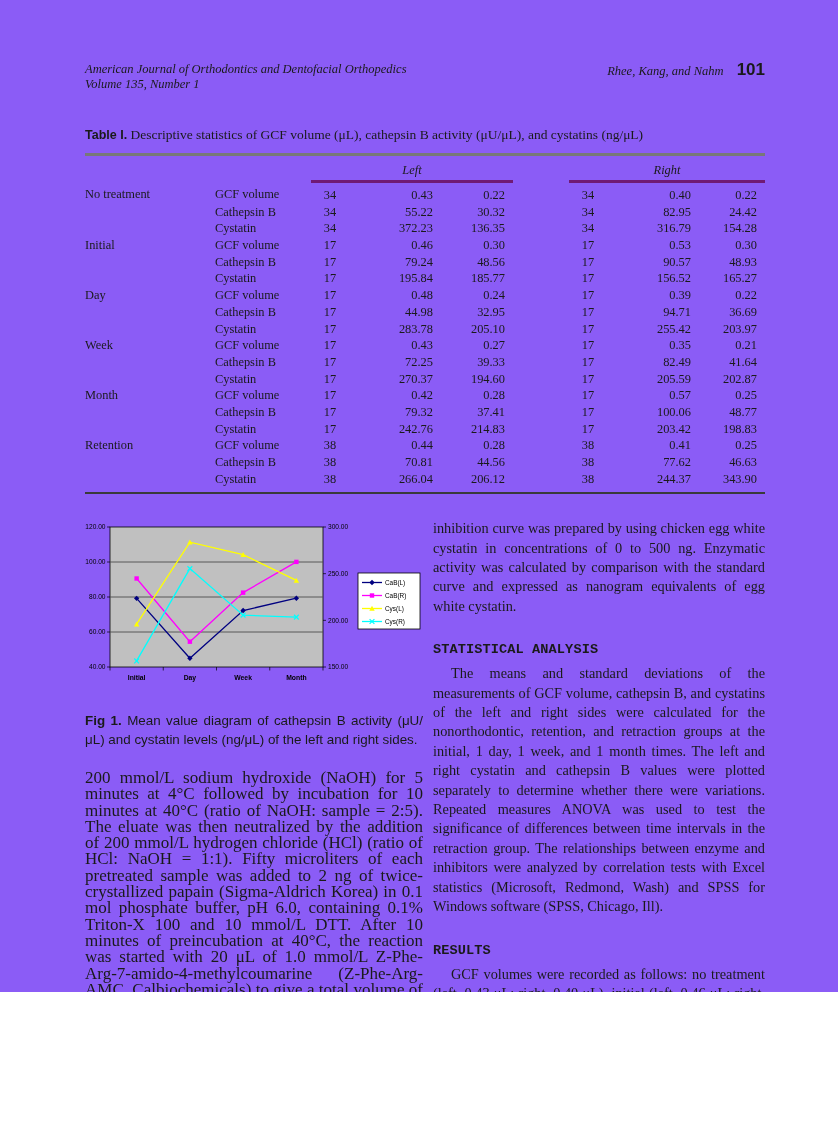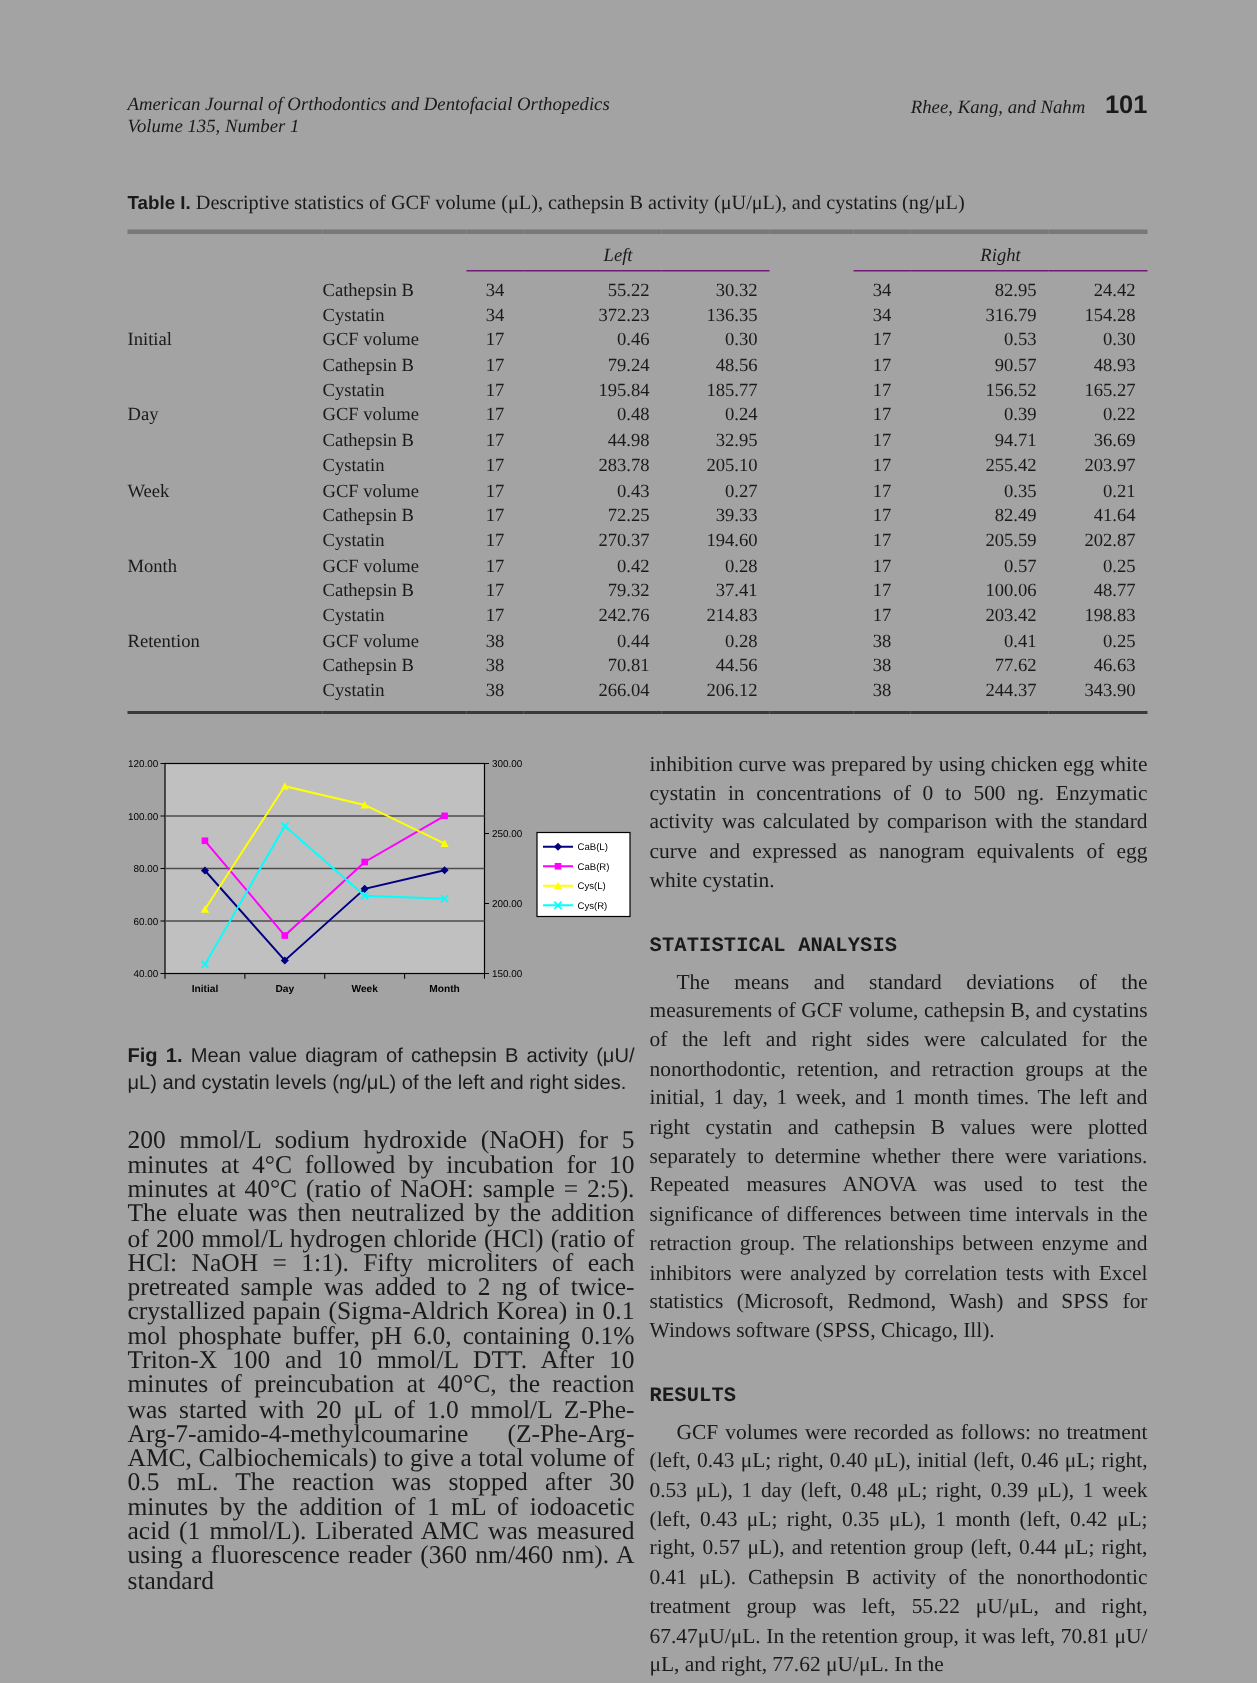--- a/index.html
+++ b/index.html
@@ -1,37 +1,37 @@
 <!DOCTYPE html>
 <html><head>
 <meta charset="utf-8">
 <style>
   * { margin:0; padding:0; box-sizing:border-box; }
   html,body { background:#ffffff; }
   body { width:838px; height:1122px; font-family:"Liberation Serif", serif; color:#1a1a1a; }
-  .page { position:relative; width:838px; height:1122px; background:#a3a3a3; overflow:hidden; }
+  .page { position:relative; width:838px; height:992px; background:#8b5cf6; overflow:hidden; }
   .content { position:absolute; left:85px; top:62px; width:680px; }
 
   
   .running-head { display:flex; justify-content:space-between; align-items:flex-start; font-size:12.5px; line-height:15px; }
   .rh-left { font-style:italic; }
   .rh-right { white-space:nowrap; }
   .rh-authors { font-style:italic; }
   .rh-page { font-family:"Liberation Sans", sans-serif; font-weight:bold; font-size:17px; margin-left:10px; }
 
   
   .table-block { margin-top:34px; }
   .table-title { font-size:13.5px; line-height:17px; }
   .table-title .tlabel { font-family:"Liberation Sans", sans-serif; font-weight:bold; font-size:12.5px; }
   table.stats { width:680px; margin-top:9px; border-collapse:collapse; table-layout:fixed;
                 border-top:3px solid #787878; border-bottom:2px solid #3a3a3a;
                 font-size:12.4px; }
   table.stats th { font-weight:normal; font-style:italic; font-size:12.4px; }
   tr.span-row th { padding:7px 0 2px; }
-  tr.span-row th.grp { border-bottom:1px solid #701a75; text-align:center; }
+  tr.span-row th.grp { border-bottom:3px solid #701a75; text-align:center; }
   tr.head-row th { border-bottom:2.5px solid #3a3a3a; padding:4px 0 4px; }
   tr.head-row th.l { text-align:left; }
   tr.head-row th.c { text-align:center; }
   tr.head-row th.r { text-align:right; padding-right:8px; }
   table.stats td { padding:1.1px 0; line-height:14.5px; }
   table.stats td.l { text-align:left; }
   table.stats td.c { text-align:center; }
   table.stats td.r { text-align:right; padding-right:8px; }
   table.stats tbody tr:first-child td { padding-top:5px; }
   table.stats tbody tr:last-child td { padding-bottom:6px; }
@@ -90,20 +90,31 @@
         <thead>
           <tr class="span-row">
             <th></th>
               <th></th>
             <th class="grp" colspan="3">Left</th>
             <th></th>
             <th class="grp" colspan="3">Right</th>
           </tr>
         </thead>
         <tbody>
+            <tr>
+              <td class="l">No treatment</td>
+              <td class="l">GCF volume</td>
+              <td class="c">34</td>
+              <td class="r">0.43</td>
+              <td class="r">0.22</td>
+              <td class=""></td>
+              <td class="c">34</td>
+              <td class="r">0.40</td>
+              <td class="r">0.22</td>
+            </tr>
             <tr>
               <td class="l"></td>
               <td class="l">Cathepsin B</td>
               <td class="c">34</td>
               <td class="r">55.22</td>
               <td class="r">30.32</td>
               <td class=""></td>
               <td class="c">34</td>
               <td class="r">82.95</td>
               <td class="r">24.42</td>

